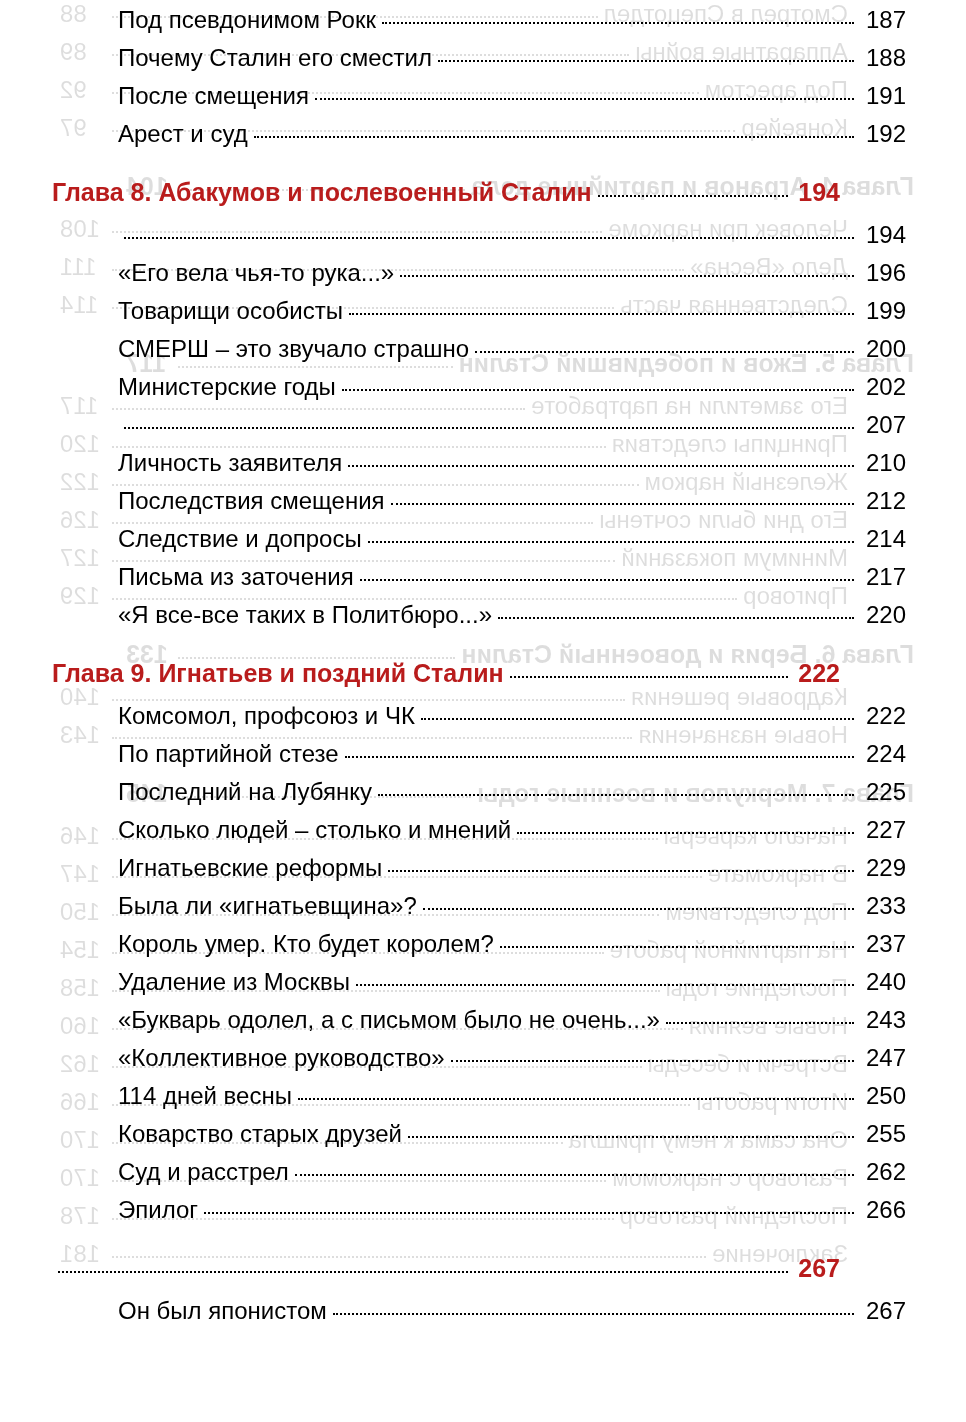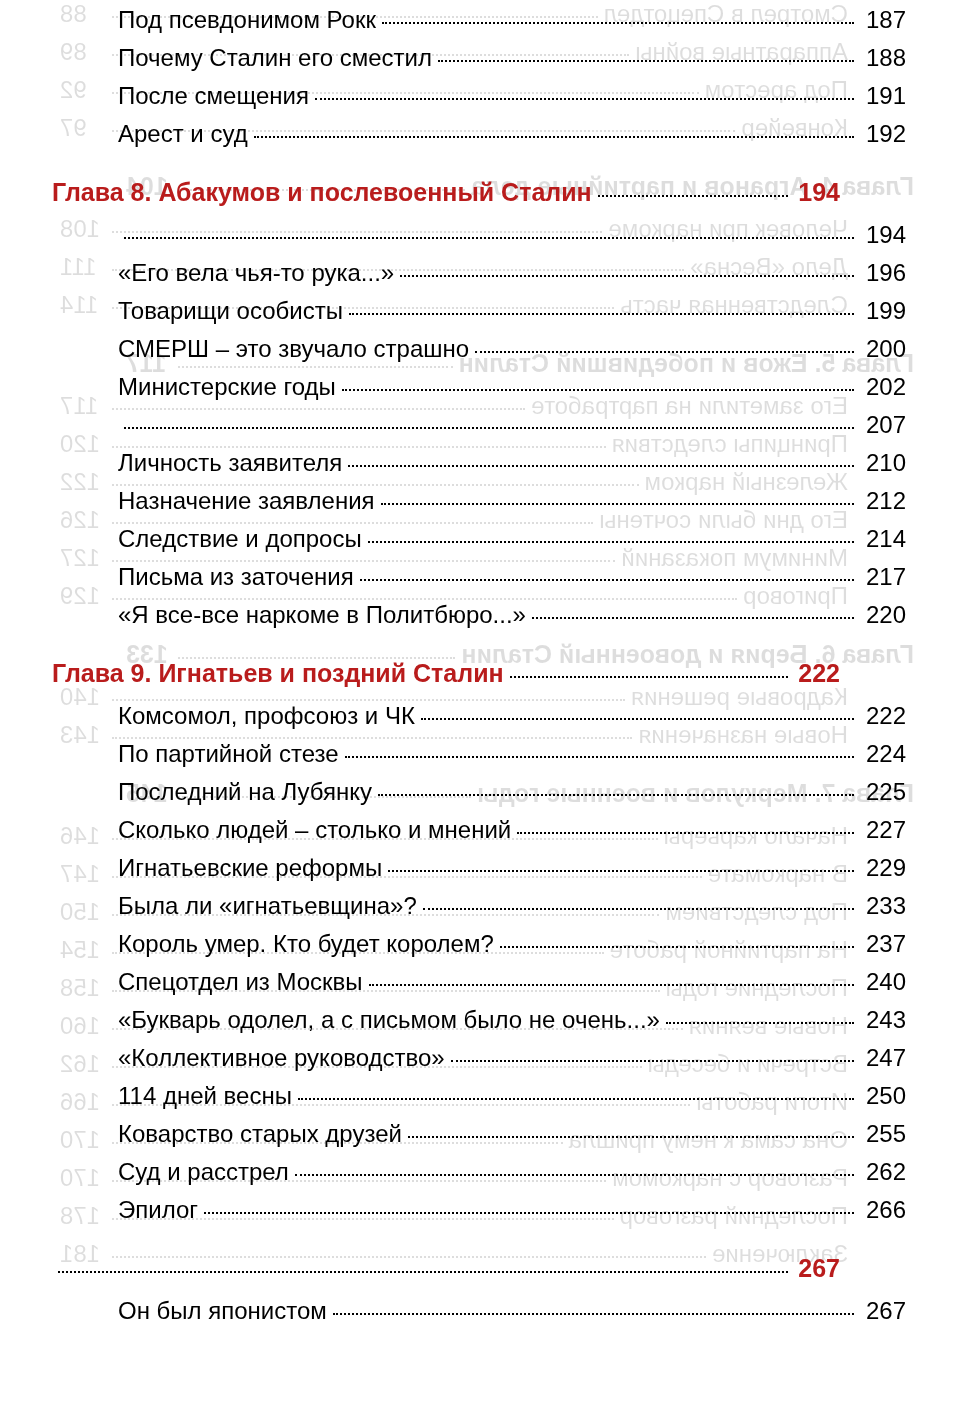--- a/index.html
+++ b/index.html
@@ -316,36 +316,36 @@
       <div class="toc-entry">
         <span class="leader"></span>
         <span class="pg">207</span>
       </div>
       <div class="toc-entry">
         <span class="ttl">Личность заявителя</span>
         <span class="leader"></span>
         <span class="pg">210</span>
       </div>
       <div class="toc-entry">
-        <span class="ttl">Назначение заявления</span>
+        <span class="ttl">Последствия смещения</span>
         <span class="leader"></span>
         <span class="pg">212</span>
       </div>
       <div class="toc-entry">
         <span class="ttl">Следствие и допросы</span>
         <span class="leader"></span>
         <span class="pg">214</span>
       </div>
       <div class="toc-entry">
         <span class="ttl">Письма из заточения</span>
         <span class="leader"></span>
         <span class="pg">217</span>
       </div>
       <div class="toc-entry">
-        <span class="ttl">«Я все-все наркоме в Политбюро...»</span>
+        <span class="ttl">«Я все-все таких в Политбюро...»</span>
         <span class="leader"></span>
         <span class="pg">220</span>
       </div>
     </div>
 
     <div class="group">
       <div class="toc-chapter">
         <span class="ttl">Глава 9. Игнатьев и поздний Сталин</span>
         <span class="leader"></span>
         <span class="pg">222</span>
@@ -379,21 +379,21 @@
         <span class="ttl">Была ли «игнатьевщина»?</span>
         <span class="leader"></span>
         <span class="pg">233</span>
       </div>
       <div class="toc-entry">
         <span class="ttl">Король умер. Кто будет королем?</span>
         <span class="leader"></span>
         <span class="pg">237</span>
       </div>
       <div class="toc-entry">
-        <span class="ttl">Спецотдел из Москвы</span>
+        <span class="ttl">Удаление из Москвы</span>
         <span class="leader"></span>
         <span class="pg">240</span>
       </div>
     </div>
 
     <div class="group">
       <div class="toc-entry">
         <span class="ttl">«Букварь одолел, а с письмом было не очень...»</span>
         <span class="leader"></span>
         <span class="pg">243</span>

